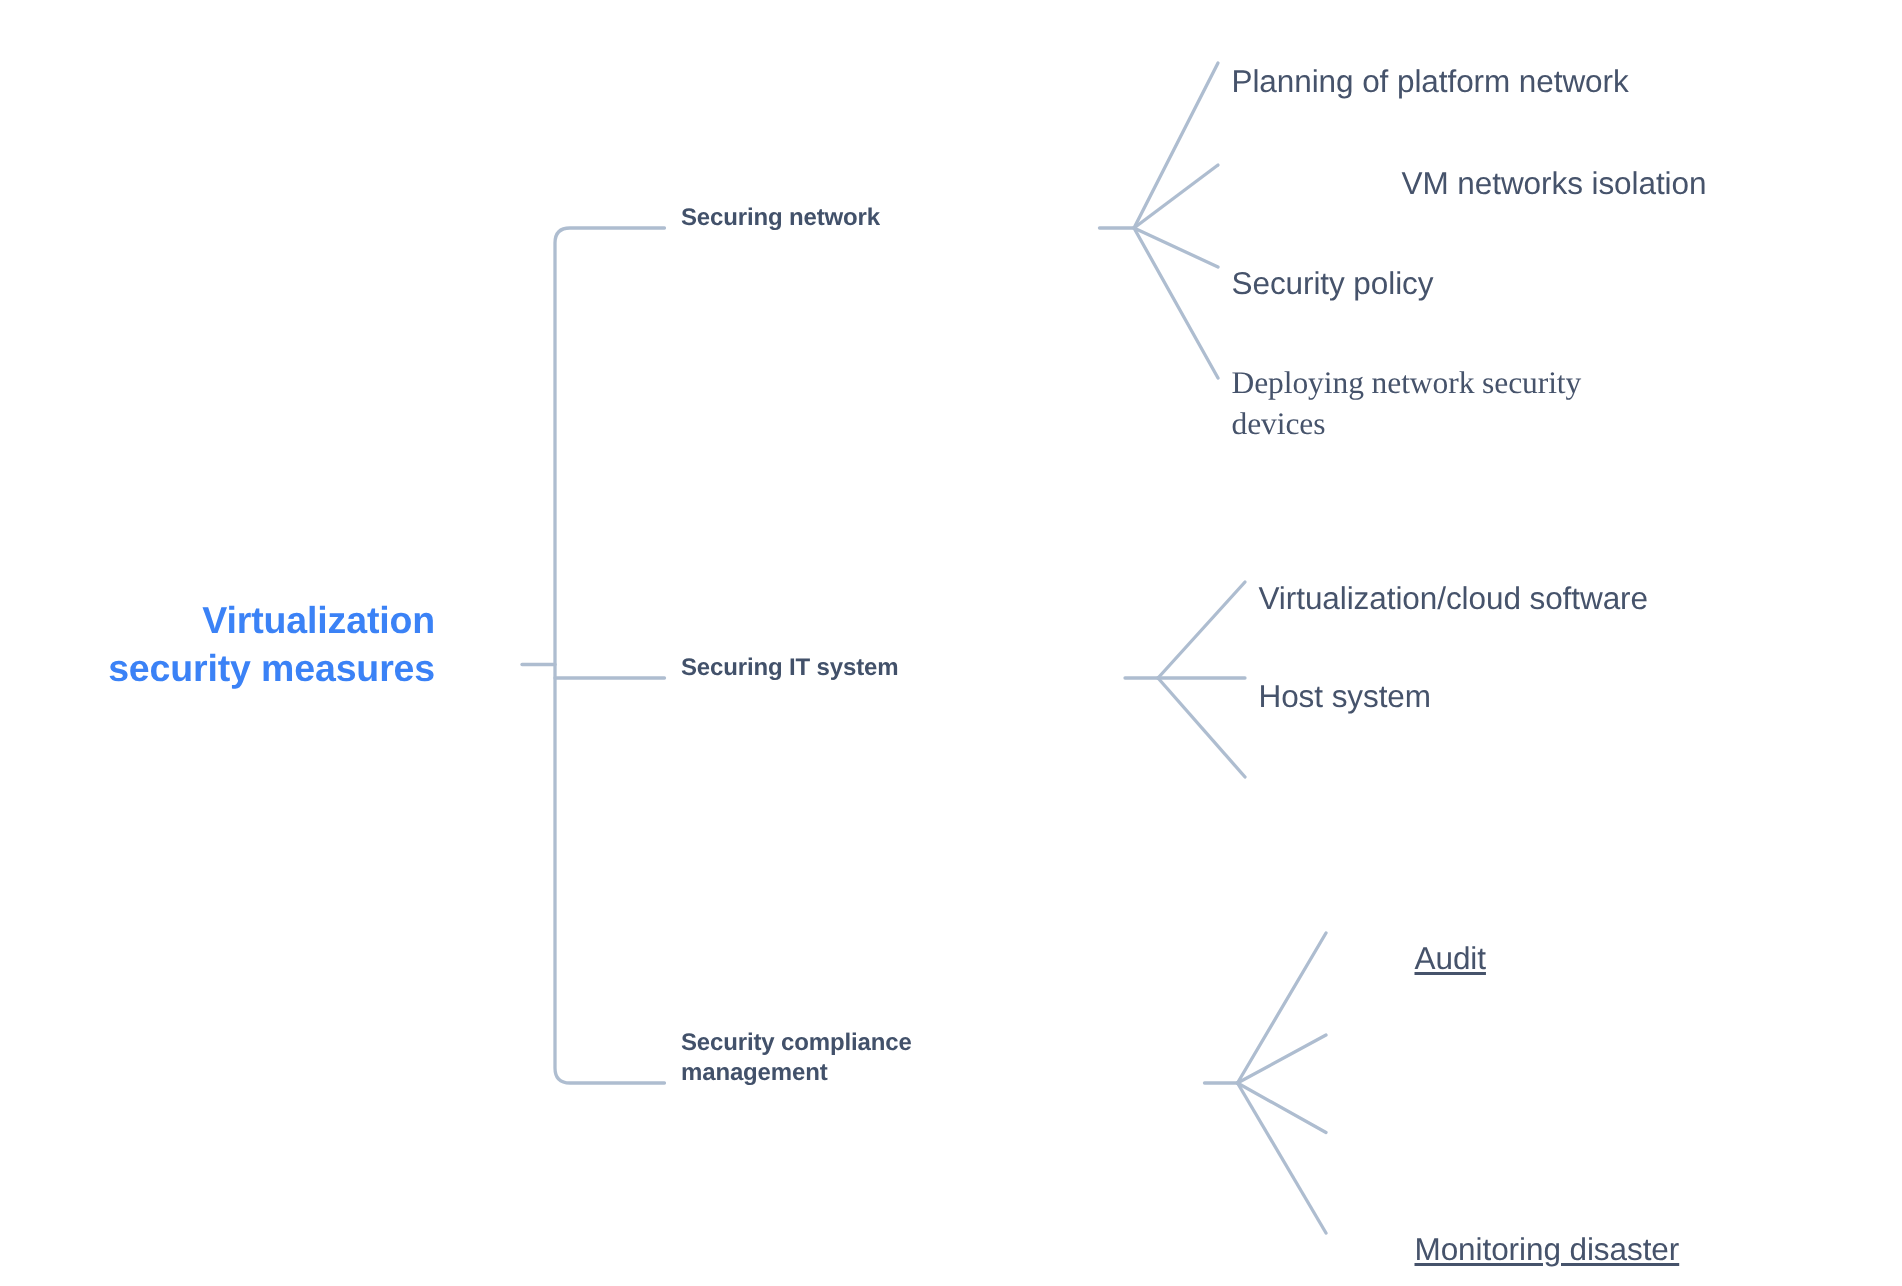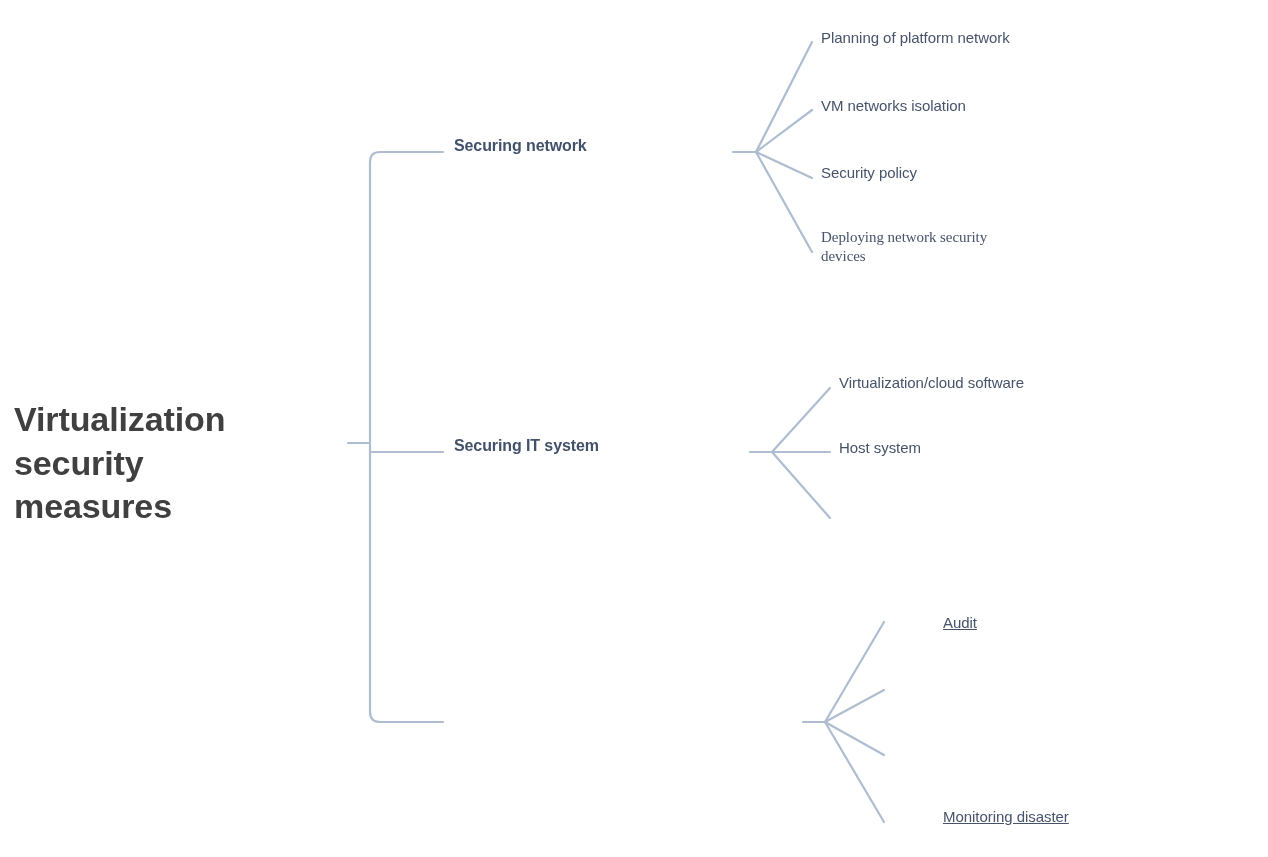--- a/index.html
+++ b/index.html
@@ -29,40 +29,41 @@
   .node {
     position: absolute;
     color: #44536b;
     line-height: 1.28;
     white-space: pre-wrap;
   }
   .root-node {
     left: 14px;
     top: 398px;
     width: 276px;
-    text-align: left;
-    font-size: 34px;
+    text-align: right;
+    font-size: 25px;
     font-weight: bold;
     letter-spacing: -0.1px;
-    color: #404040;
+    color: #3b82f6;
   }
   .branch-node {
     font-size: 16px;
     font-weight: bold;
     color: #42516a;
     letter-spacing: -0.1px;
   }
   .branch-1 { left: 454px; top: 136px; width: 300px; }
   .branch-2 { left: 454px; top: 436px; width: 300px; }
   .branch-3 { left: 454px; top: 686px; width: 300px; }
   .leaf-node {
-    font-size: 15px;
+    font-size: 21px;
     font-weight: normal;
     color: #46536b;
     letter-spacing: -0.05px;
+    margin-top: 14px;
   }
   .leaf-col-a { left: 821px; width: 430px; }
   .leaf-col-b { left: 839px; width: 420px; }
   .leaf-col-c { left: 943px; width: 370px; text-decoration: underline; }
 </style>
 </head>
 <body>
 
 <div id="canvas">
 
@@ -93,27 +94,29 @@
       <path d="M 825 722 L 884 822"></path>
     </g>
   </svg>
 
   <div class="node root-node">Virtualization
 security measures</div>
 
   <div class="node branch-node branch-1">Securing network</div>
 
   <div class="node leaf-node leaf-col-a" style="top:28px;">Planning of platform network</div>
-  <div class="node leaf-node leaf-col-a" style="top:96px;">VM networks isolation</div>
+  <div class="node leaf-node leaf-col-a" style="top:96px;text-align:center;">VM networks isolation</div>
   <div class="node leaf-node leaf-col-a" style="top:163px;">Security policy</div>
   <div class="node leaf-node leaf-col-a" style="top:228px;font-family:Liberation Serif, serif;">Deploying network security
 devices</div>
 
   <div class="node branch-node branch-2">Securing IT system</div>
 
   <div class="node leaf-node leaf-col-b" style="top:373px;">Virtualization/cloud software</div>
   <div class="node leaf-node leaf-col-b" style="top:438px;">Host system</div>
 
+  <div class="node branch-node branch-3">Security compliance
+management</div>
 
   <div class="node leaf-node leaf-col-c" style="top:613px;">Audit</div>
   <div class="node leaf-node leaf-col-c" style="top:807px;">Monitoring disaster</div>
 
 </div>
 
 </body></html>

